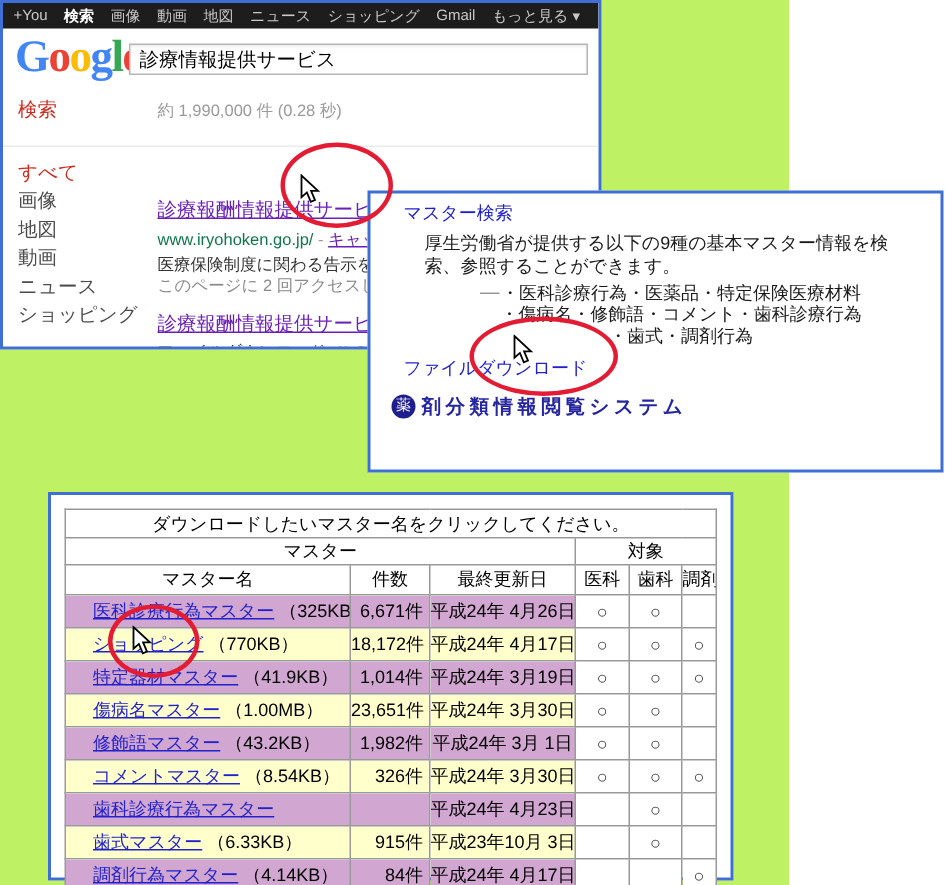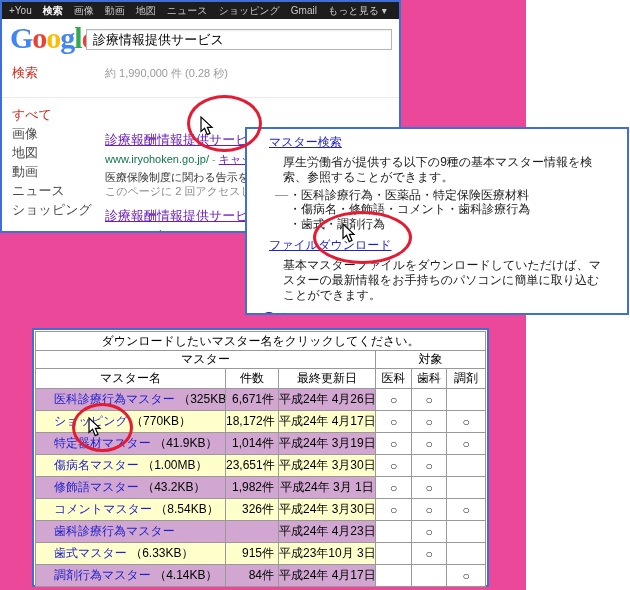--- a/index.html
+++ b/index.html
@@ -1,17 +1,17 @@
 <!DOCTYPE html>
 <html style="--accent-blue: #3f6ed5; --annotation-red: #e31b33; --row-purple: #d1a7d1; --row-yellow: #ffffcc; --link-blue: #2222cc; --link-visited: #6a1fb8; --url-green: #0e774a;"><head>
 <meta charset="utf-8">
 <style>
   * { margin:0; padding:0; box-sizing:border-box; }
   html,body { width:630px; height:590px; background:#fff; font-family:"Liberation Sans","DejaVu Sans",sans-serif; overflow:hidden; }
-  #stage { position:relative; width:526px; height:590px; background:#ec4899; }
+  #stage { position:relative; width:526px; height:590px; background:#bef264; }
 
   
   .gwin { position:absolute; left:0; top:0; width:401px; height:233px; border:2px solid var(--accent-blue,#3f6ed5); background:#fff; z-index:1; overflow:hidden; }
   .topbar { position:absolute; left:0; top:0; right:0; height:17px; background:#1d1d1d; display:flex; align-items:center; gap:11px; padding-left:7px; font-size:10px; color:#c9c9c9; white-space:nowrap; }
   .topbar .tb-item { cursor:pointer; }
   .topbar .tb-item.active { color:#fff; font-weight:bold; }
   .glogo { position:absolute; left:8px; top:21px; font-family:"Liberation Serif","DejaVu Serif",serif; font-size:30px; font-weight:bold; letter-spacing:-1px; line-height:30px; }
   .gsearch { position:absolute; left:84px; top:27px; width:306px; height:21px; border:1px solid #b6b6b6; box-shadow:inset 0 1px 2px rgba(0,0,0,.08); font-size:13px; padding:0 6px; color:#000; background:#fff; }
   .nav-label { position:absolute; left:10px; top:62px; font-size:13px; color:#cc2a1d; }
   .stats { position:absolute; left:103px; top:64px; font-size:11px; color:#9a9a9a; }
@@ -25,47 +25,47 @@
   .rurl { font-size:11px; color:var(--url-green,#0e774a); margin-bottom:3px; white-space:nowrap; }
   .rurl .cache { color:var(--link-visited,#6a1fb8); text-decoration:underline; cursor:pointer; }
   .rurl .sep { color:#9a9a9a; }
   .rdesc { font-size:11px; color:#333; line-height:14px; white-space:nowrap; }
   .rdesc b { font-weight:bold; }
   .rnote { font-size:11px; color:#8a8a8a; line-height:14px; white-space:nowrap; }
 
   
   .popup { position:absolute; left:245px; top:127px; width:384px; height:188px; border:2px solid var(--accent-blue,#3f6ed5); background:#fff; z-index:5; overflow:hidden; font-size:12px; color:#1a1a1a; }
   .popup .pad { position:absolute; left:22px; right:8px; top:5px; }
-  a.plink { color:var(--link-blue,#2233cc); text-decoration:underline; cursor:pointer;margin-top:43px; }
+  a.plink { color:var(--link-blue,#2233cc); cursor:pointer;margin-top:43px; }
   .p-para { margin:4px 8px 3px 14px; line-height:15px; }
-  .p-bullets { margin-left:6px; line-height:15px; }
+  .p-bullets { margin-left:6px; line-height:15px;text-align:center; }
   .p-bullets .b-row { white-space:nowrap; }
   .dash { display:inline-block; width:13px; border-top:1px solid #999; vertical-align:middle; margin-right:1px; }
   .b-indent { padding-left:14px;font-family:Liberation Mono, monospace; }
   .p-dl { margin-top:4px; }
   .p-section { display:flex; align-items:center; margin:8px 0 6px -8px; }
   .badge { width:16px; height:16px; border-radius:50%; background:#1e1e8f; color:#fff; font-size:10px; line-height:16px; text-align:center; flex:0 0 16px; }
   .sec-title { color:#2626a0; font-weight:bold; font-size:13px; letter-spacing:3px; margin-left:4px; white-space:nowrap; }
 
   
-  .twin { position:absolute; left:32px; top:328px; width:457px; height:259px; border:2px solid var(--accent-blue,#3f6ed5); background:#fff; z-index:3; padding:1px; }
+  .twin { position:absolute; left:32px; top:328px; width:457px; height:259px; border:2px solid var(--accent-blue,#3f6ed5); background:#fff; z-index:3; padding:9px; }
   table.master { width:100%; height:100%; border-collapse:collapse; font-size:12px; color:#000; table-layout:fixed; }
   table.master td, table.master th { border:1px solid #999; overflow:hidden; white-space:nowrap; }
   .cap td { height:19px; text-align:center; font-size:12px; }
   .gh th, .ch th { font-weight:normal; text-align:center; background:#fff;margin-top:40px; }
   .gh th { height:18px; }
   .ch th { height:20px; }
   tr.dr { height:22px; }
   tr.dr:nth-child(odd) td.c1, tr.dr:nth-child(odd) td.c2, tr.dr:nth-child(odd) td.c3 { background:var(--row-purple,#d1a7d1); }
   tr.dr:nth-child(even) td.c1, tr.dr:nth-child(even) td.c2, tr.dr:nth-child(even) td.c3 { background:var(--row-yellow,#ffffcc); }
   td.c1 { padding-left:18px; }
   td.c2 { text-align:right; padding-right:4px; }
   td.c3 { text-align:center; }
   td.tgt { text-align:center; background:#fff; color:#222; }
-  a.mlink { color:var(--link-blue,#2222cc); cursor:pointer; }
+  a.mlink { color:var(--link-blue,#2222cc); text-decoration:underline; cursor:pointer; }
   .msize { color:#000; }
 
   
   .ann { position:absolute; border:3px solid var(--annotation-red,#e31b33); border-radius:50%; z-index:10; pointer-events:none; background:transparent; }
   .cursor { position:absolute; z-index:11; pointer-events:none; }
 </style>
 </head>
 <body>
 
 <div id="stage">
@@ -119,21 +119,20 @@
   <div class="popup">
     <div class="pad">
       <div><a class="plink">マスター検索</a></div>
       <div class="p-para">厚生労働省が提供する以下の9種の基本マスター情報を検索、参照することができます。</div>
       <div class="p-bullets">
         <div class="b-row"><span class="dash"></span><span>・医科診療行為・医薬品・特定保険医療材料</span></div>
         <div class="b-row b-indent">・傷病名・修飾語・コメント・歯科診療行為</div>
         <div class="b-row b-indent">・歯式・調剤行為</div>
       </div>
       <div class="p-dl"><a class="plink">ファイルダウンロード</a></div>
-      <div class="p-para">基本マスターファイルをダウンロードしていただけば、マスターの最新情報をお手持ちのパソコンに簡単に取り込むことができます。</div>
       <div class="p-section">
         <span class="badge">薬</span>
         <span class="sec-title">剤分類情報閲覧システム</span>
 
       </div>
 
     </div>
   </div>
 
   <div class="twin">

